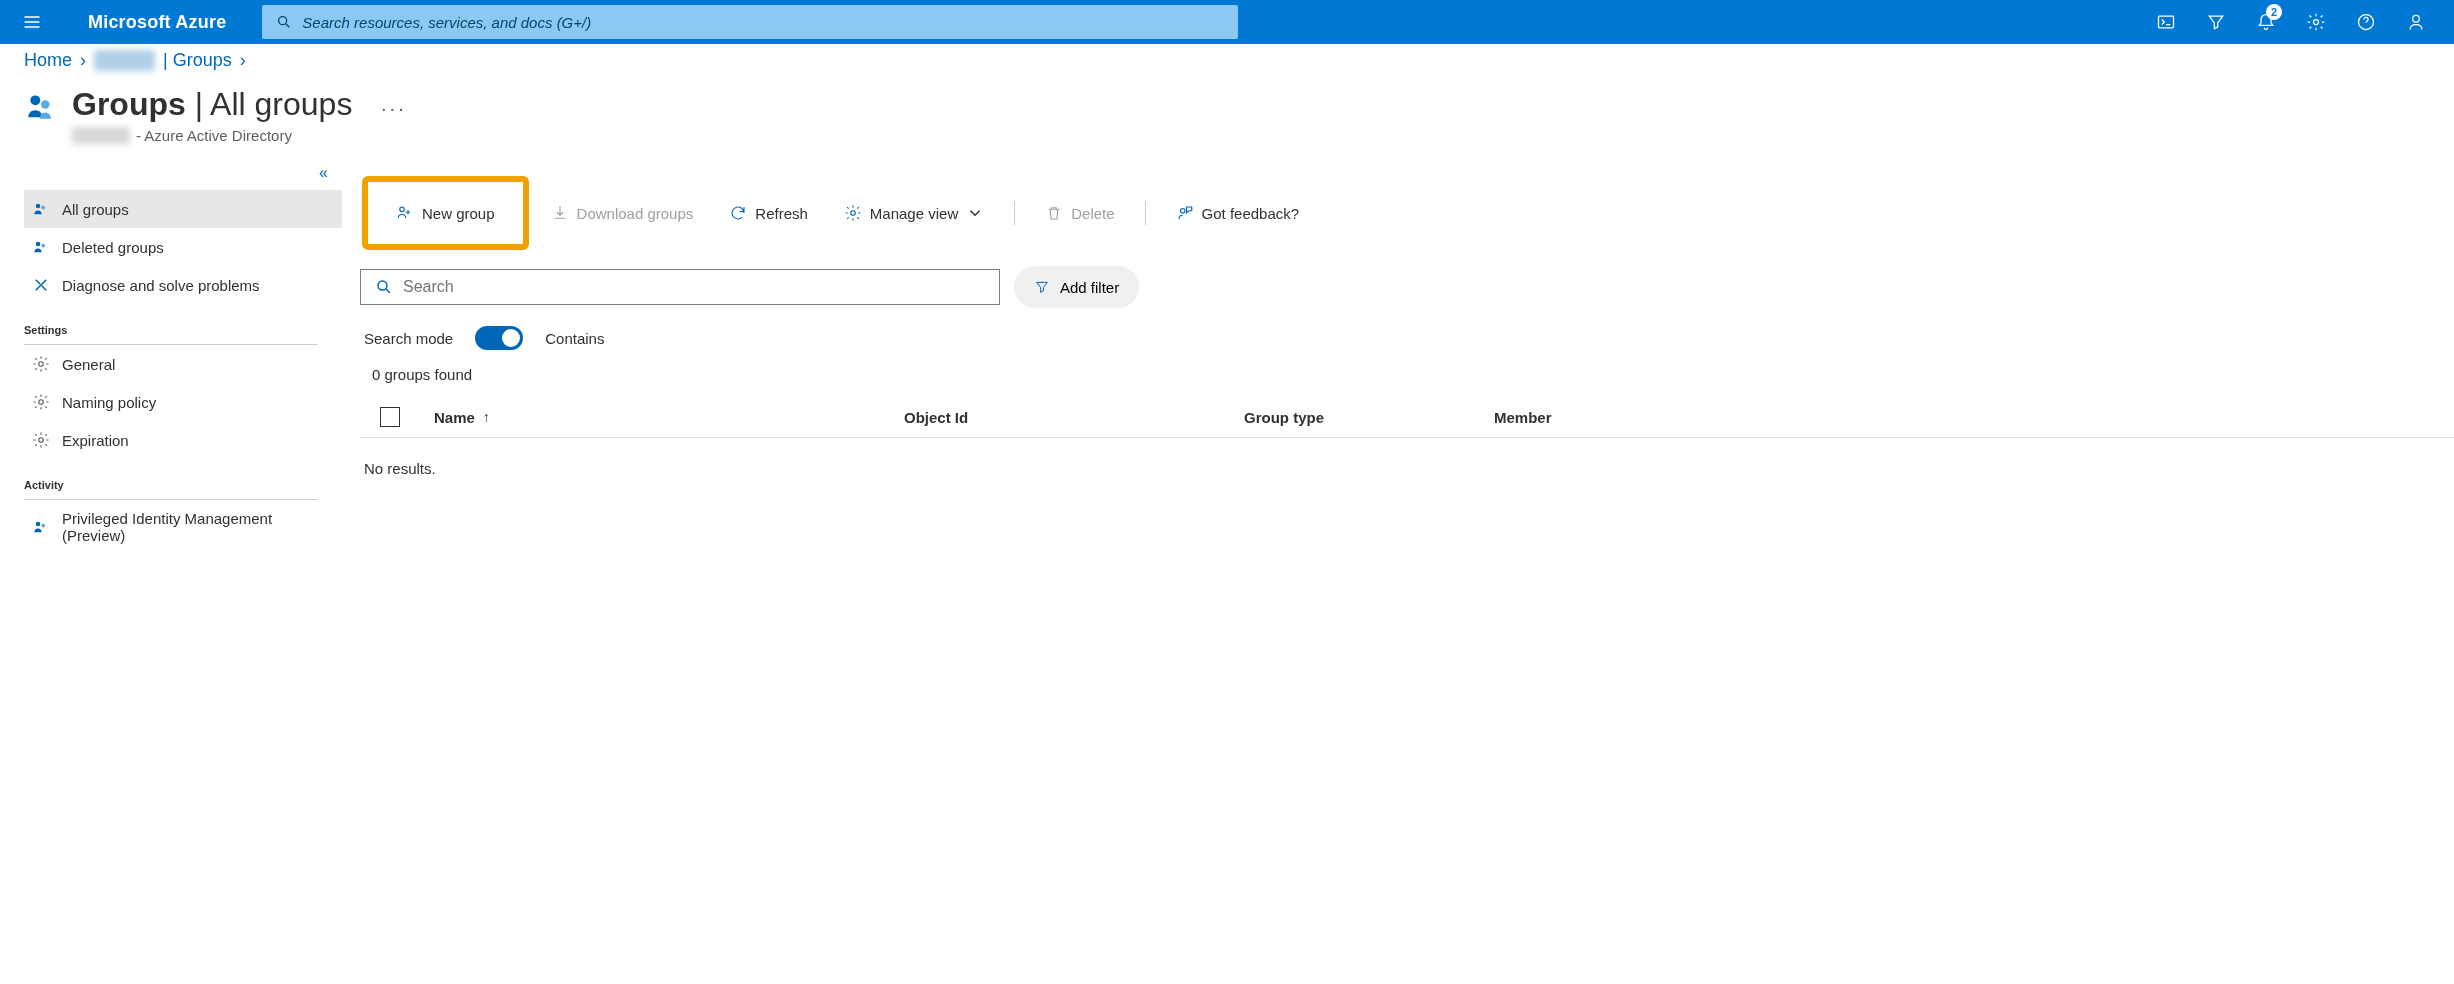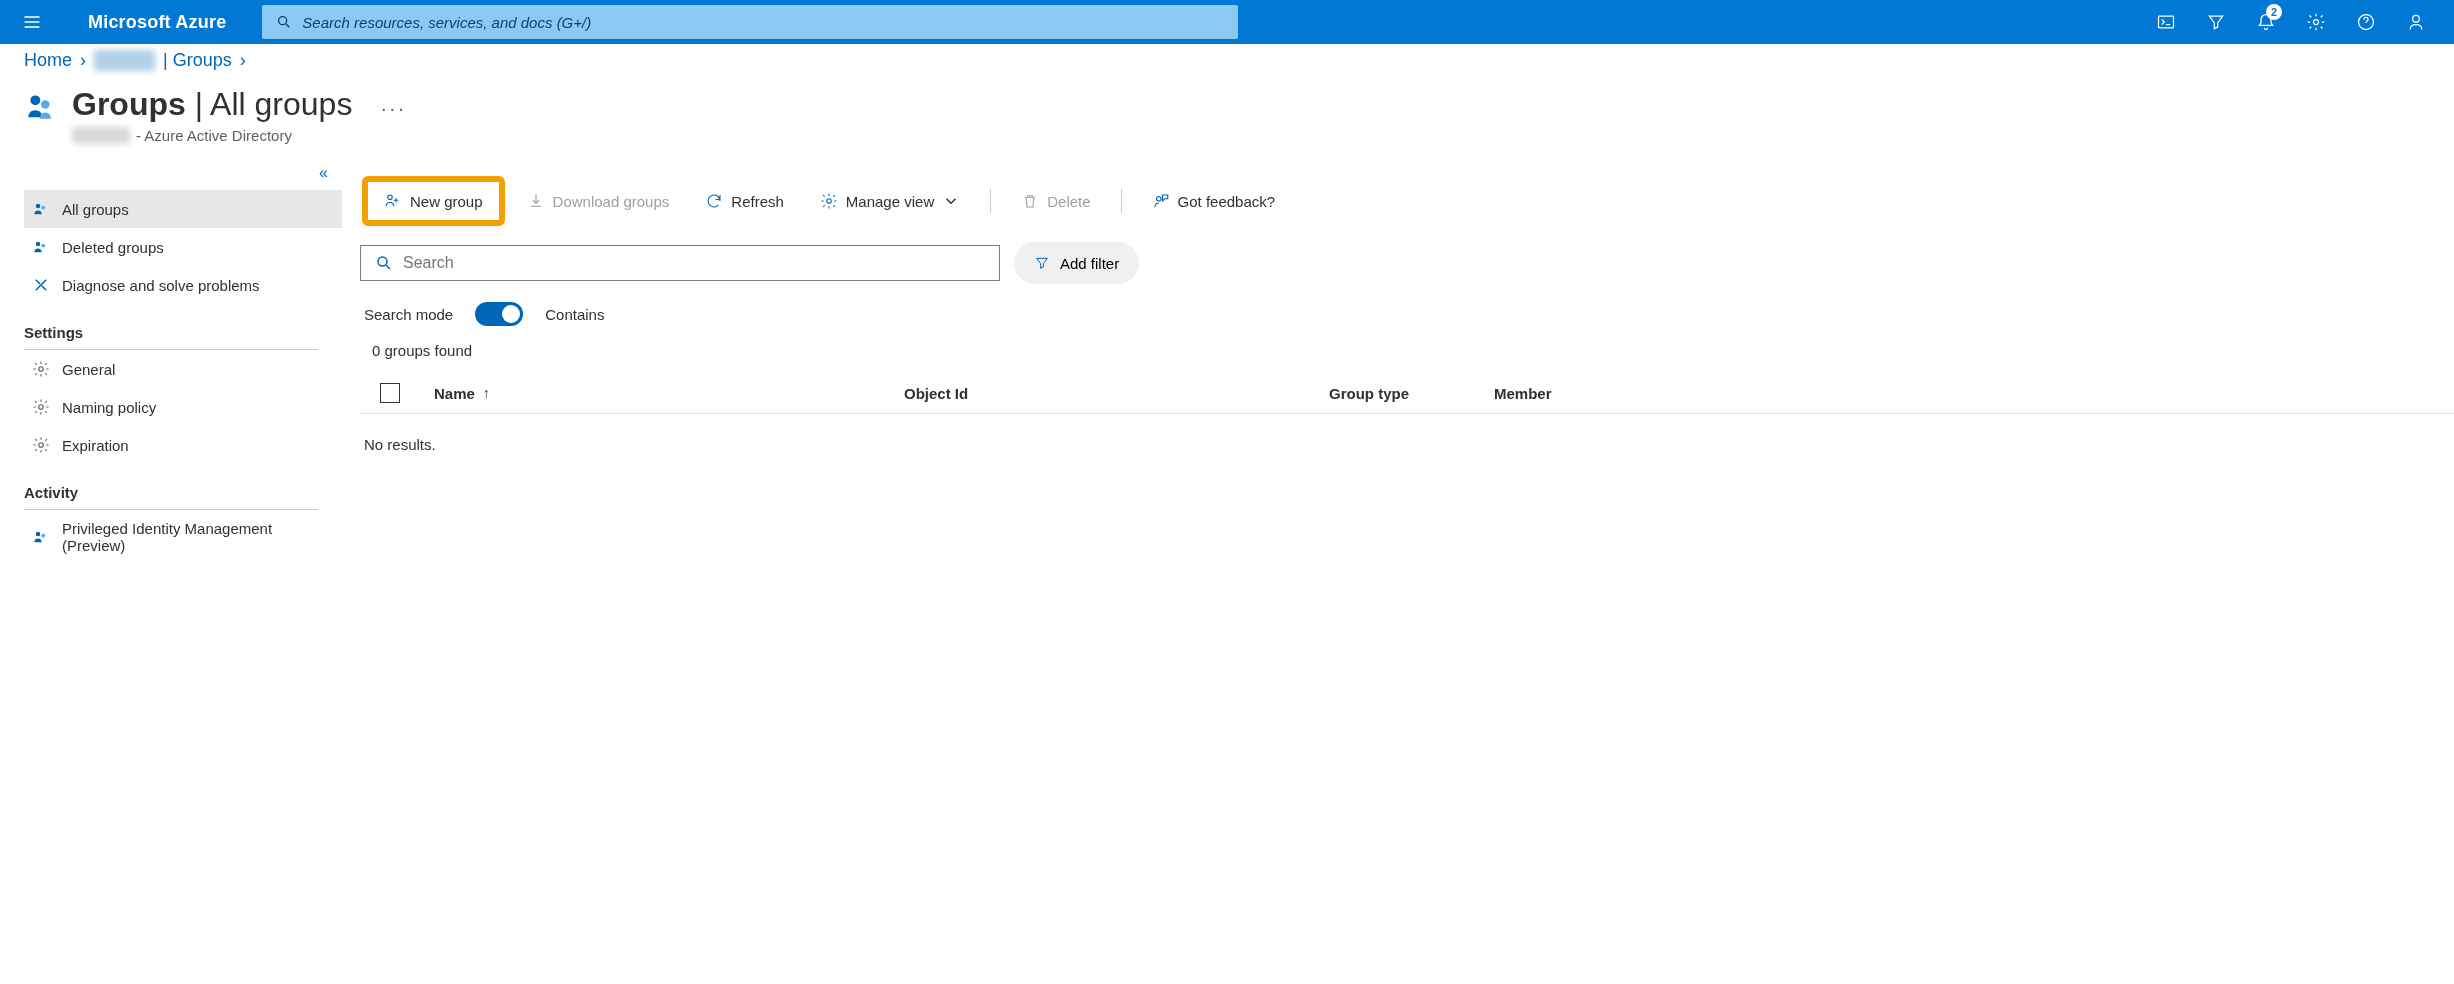--- a/index.html
+++ b/index.html
@@ -40,50 +40,50 @@
 .subtitle .blurred { filter: blur(3px); background:#d8d8d8; padding: 0 14px; border-radius:2px; color:transparent; }
 .more-dots { margin-left: 28px; margin-top:12px; color:#605e5c; cursor:pointer; font-size: 20px; letter-spacing:2px; }
 
 
 .collapse { text-align:right; padding: 6px 14px 8px 0; color:#0067b8; cursor:pointer; font-size:16px; }
 
 
 .nav-item { display:flex; align-items:center; gap:12px; padding: 10px 8px; font-size:15px; cursor:pointer; border-radius:0; }
 .nav-item.active { background:#e7e7e7; }
 .nav-item svg { width:18px; height:18px; flex-shrink:0; }
-.nav-section { font-weight:600; font-size:15px; padding: 16px 0 8px; border-bottom:1px solid #ccc; margin-right: 24px; margin-top:4px; }
+.nav-section { font-weight:600; font-size:11px; padding: 16px 0 8px; border-bottom:1px solid #ccc; margin-right: 24px; margin-top:4px; }
 
 
 .toolbar { display:flex; align-items:center; gap: 8px; padding: 18px 0 12px 2px; font-size:15px; }
 .tool-btn { display:flex; align-items:center; gap:8px; padding: 8px 14px; cursor:pointer; border:none; background:none; font-size:15px; color:#323130; }
 .tool-btn.disabled { color:#a19f9d; cursor:default; }
 .tool-btn svg { width:18px; height:18px; flex-shrink:0; }
 .tool-sep { width:1px; height:24px; background:#ccc; margin: 0 8px; }
-.highlight-box { border:6px solid #f2a100; border-radius:6px; padding: 2px; display:flex; }
+.highlight-box { border:6px solid #f2a100; border-radius:6px; padding: 14px; display:flex; }
 
 
 .searchrow { display:flex; gap:14px; align-items:center; margin-top: 4px; }
 .group-search { width:640px; height:36px; border:1px solid #808080; display:flex; align-items:center; padding:0 14px; gap:10px; }
 .group-search input { flex:1; border:none; outline:none; font-size:16px; }
 .pill-btn { background:#f0f0f0; border:none; border-radius:22px; height:42px; padding: 0 20px; display:flex; align-items:center; gap:10px; font-size:15px; cursor:pointer; }
 .pill-btn svg { width:16px; height:16px; }
 
 
 .moderow { display:flex; align-items:center; gap: 22px; padding: 18px 0 10px 4px; font-size:15px; }
 .toggle { width:48px; height:24px; background:#0067b8; border-radius:12px; position:relative; cursor:pointer; }
 .toggle::after { content:""; position:absolute; right:3px; top:3px; width:18px; height:18px; background:#fff; border-radius:50%; }
 
 .found { padding: 6px 0 14px 12px; font-size:15px; }
 
 
 .tblhdr { display:flex; align-items:center; border-bottom:1px solid #e1dfdd; padding: 10px 0 10px 20px; font-size:15px; font-weight:600; }
 .tblhdr .chk { width:20px; height:20px; border:1.5px solid #323130; margin-right: 34px; cursor:pointer; }
 .col-name { flex: 0 0 470px; display:flex; align-items:center; gap:8px; }
 .col-oid { flex: 0 0 340px; }
-.col-gtype { flex: 0 0 250px; text-align: center; }
+.col-gtype { flex: 0 0 250px; }
 .col-memb { flex: 0 0 100px; }
 .sort-arrow { font-size:14px; }
 
 .noresults { padding: 22px 0 0 4px; font-size:15px; }
 </style>
 </head>
 <body>
 
 <div class="topbar">
   <div class="hamburger">

